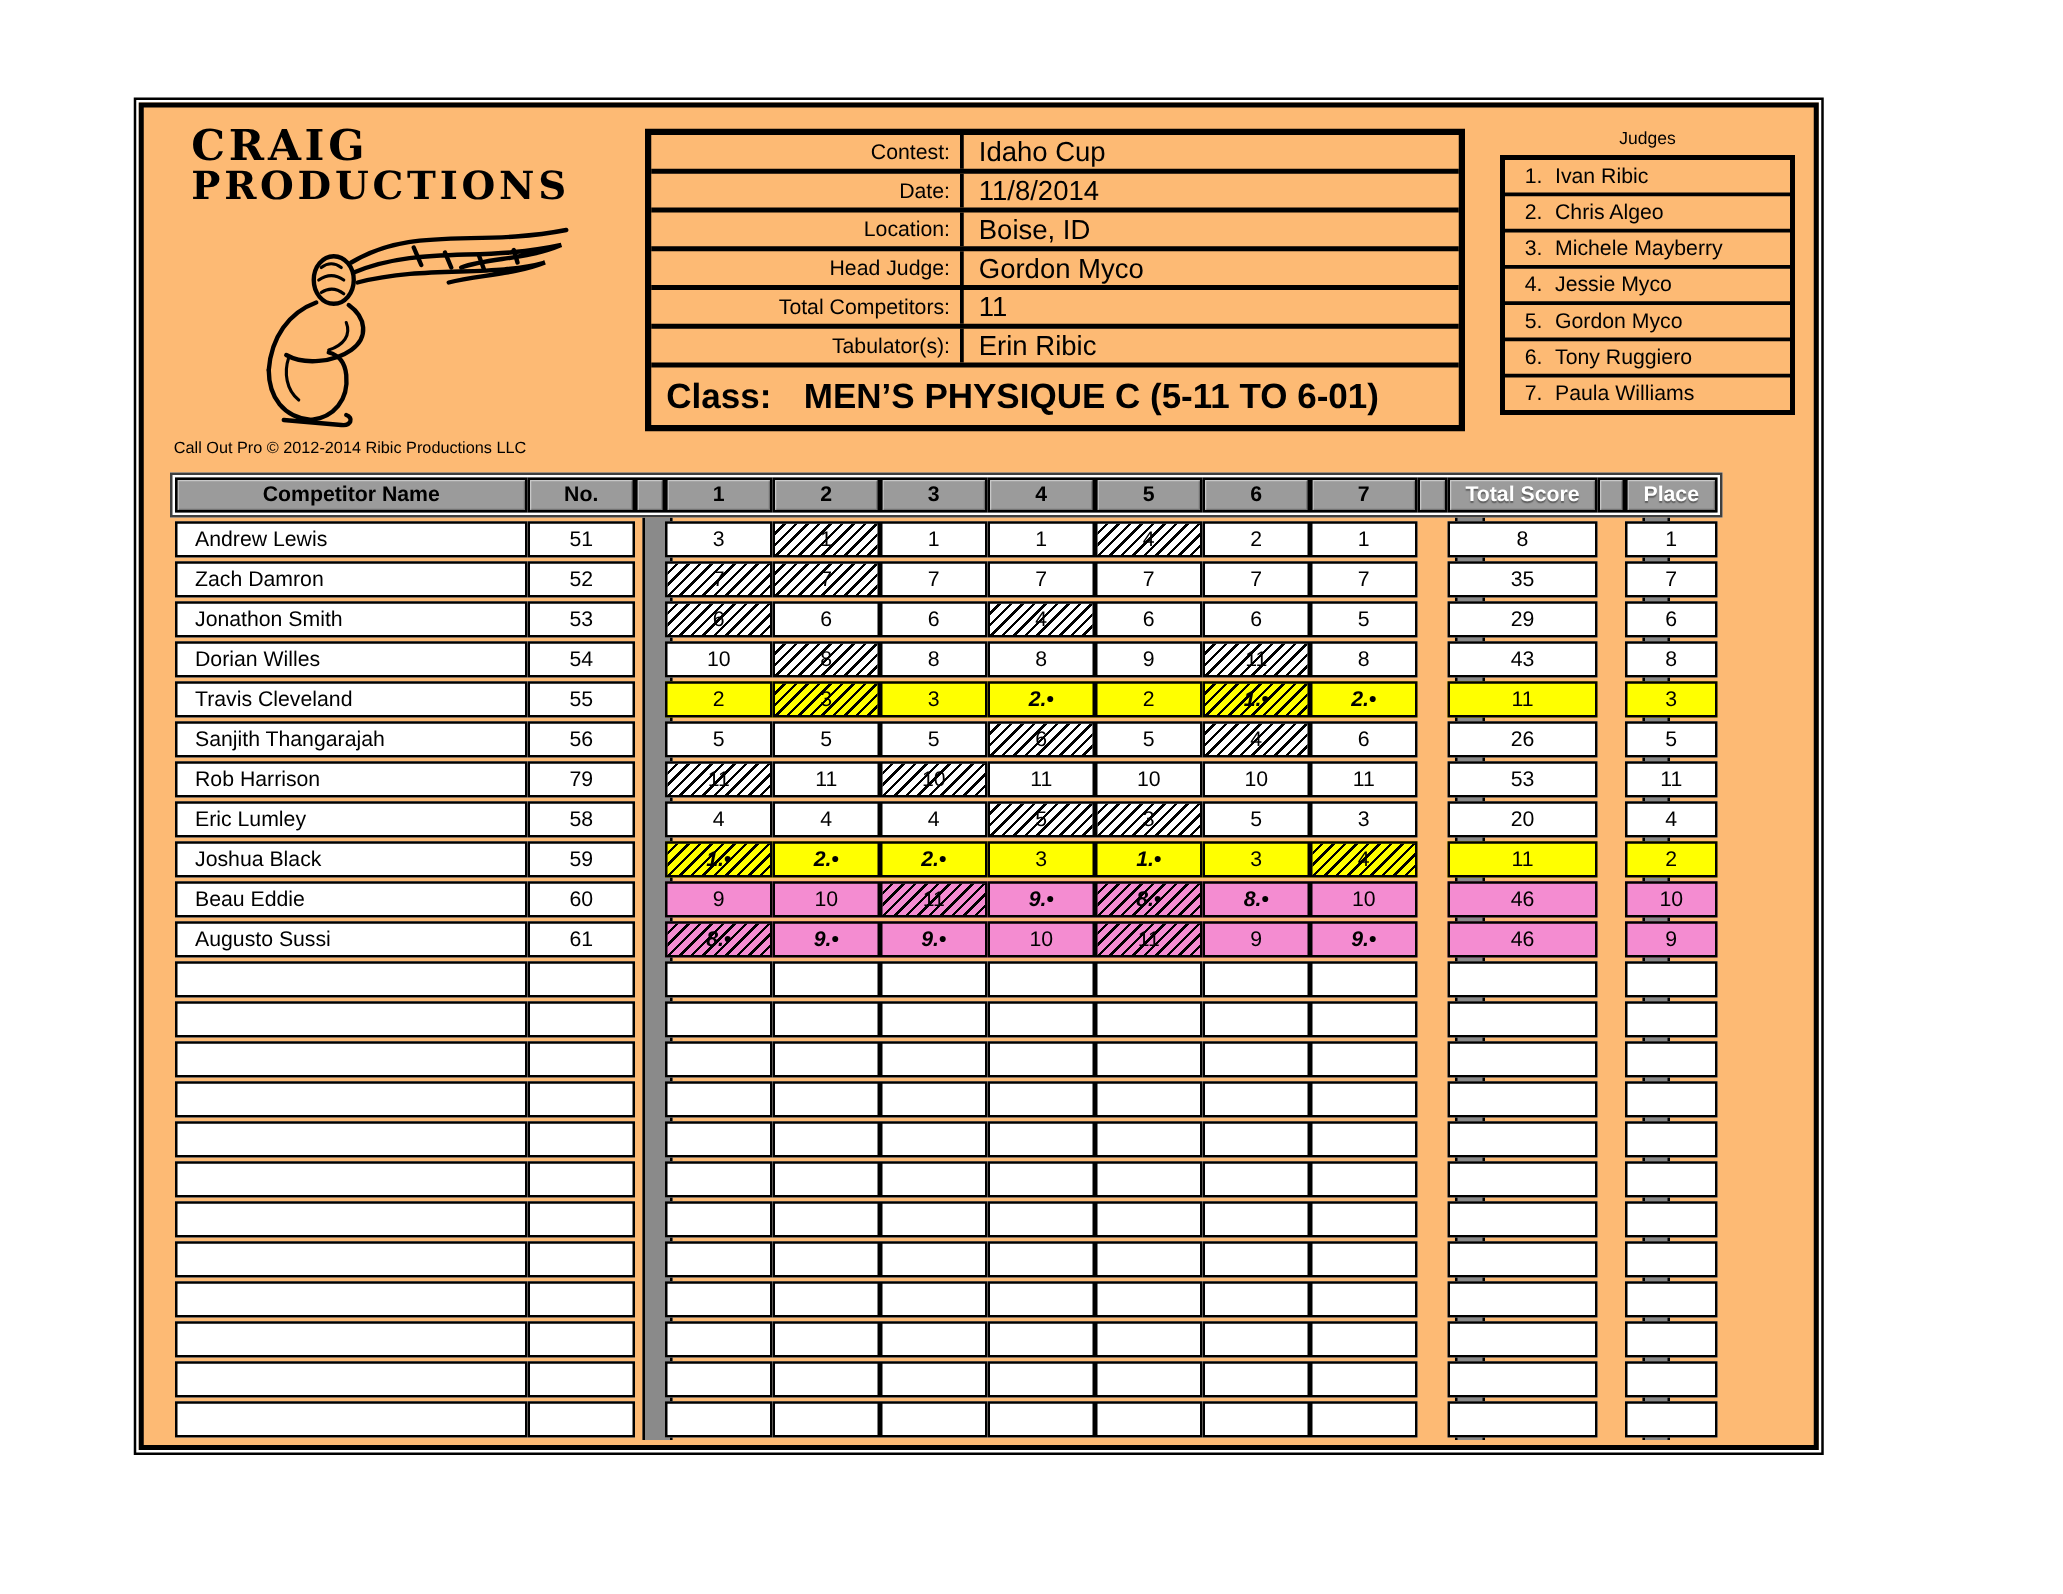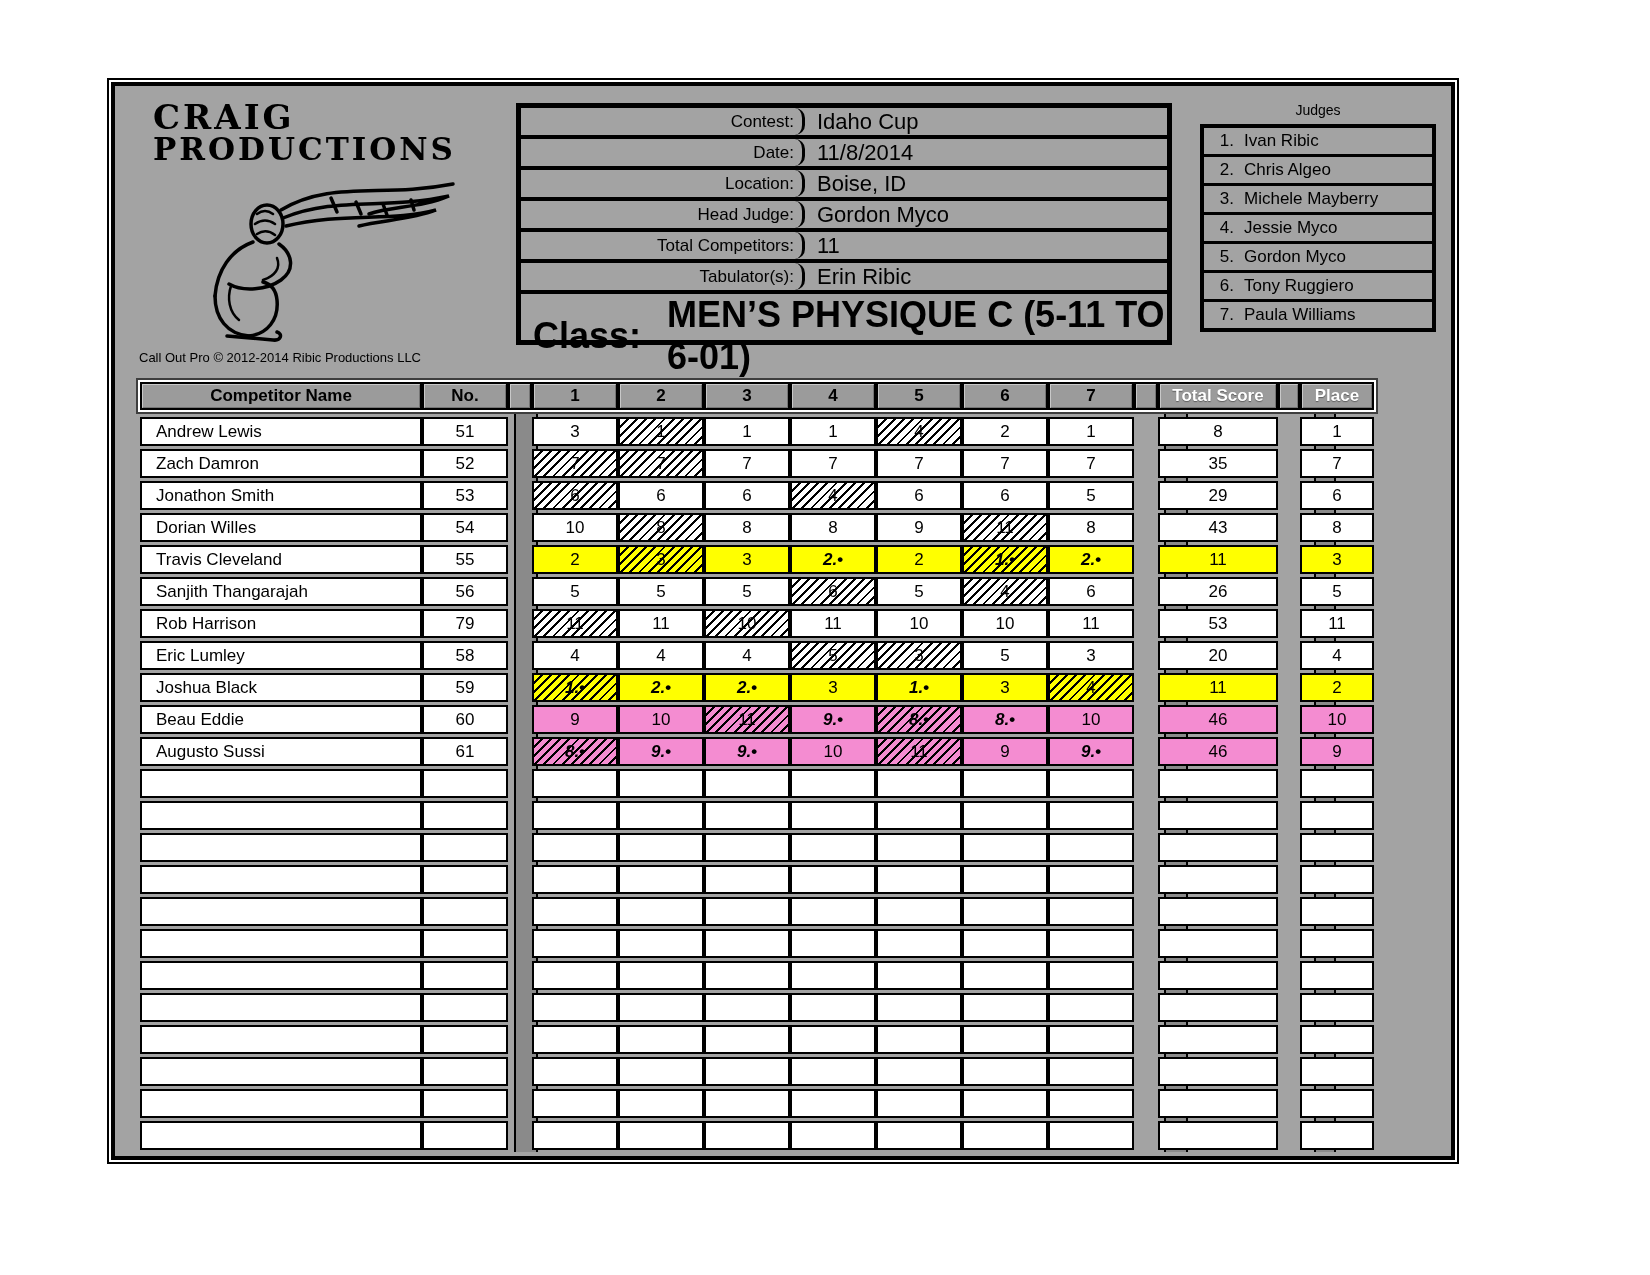--- a/index.html
+++ b/index.html
@@ -1,38 +1,38 @@
 <!DOCTYPE html>
 <html style="--header-gray: #9b9b9b; --spacer-gray: #8a8a8a; --yellow: #ffff00; --pink: #f48cd1;"><head>
 <meta charset="utf-8">
 <style>
   html,body{margin:0;padding:0;background:#fff;}
   body{width:1650px;height:1275px;position:relative;overflow:hidden;
        font-family:"Liberation Sans",sans-serif;color:#000;}
   .frame-outer{position:absolute;left:107px;top:78px;width:1352px;height:1086px;
        border:2px solid #000;box-sizing:border-box;padding:2px;}
   .frame-inner{width:100%;height:100%;border:4px solid #000;box-sizing:border-box;
-       position:relative;background:#a3a3a3;}
+       position:relative;background:#fdba74;}
 
   
   .logo-text{position:absolute;left:38px;top:14px;line-height:1.0;
        font-family:"DejaVu Serif",serif;font-weight:900;letter-spacing:3px;}
   .logo-line1{font-size:34px;}
   .logo-line2{font-size:31px;}
   .logo-fig{position:absolute;left:16px;top:72px;}
   .copyright{position:absolute;left:24px;top:264px;font-size:13px;}
 
   
   .contest-box{position:absolute;left:401px;top:17px;width:656px;height:242px;
        border:5px solid #000;box-sizing:border-box;display:flex;flex-direction:column;}
   .info-row{display:flex;height:27px;border-bottom:4px solid #000;flex:none;}
-  .info-label{width:284px;border-right:3px solid #000;text-align:right;
-       padding-right:8px;font-size:17px;line-height:27px;box-sizing:border-box;border-radius:10px;}
+  .info-label{width:250px;border-right:3px solid #000;text-align:right;
+       padding-right:8px;font-size:17px;line-height:27px;box-sizing:border-box;}
   .info-value{flex:1;padding-left:12px;font-size:22px;line-height:27px;}
-  .class-row{flex:1;display:flex;align-items:center;font-weight:bold;font-size:36px;
+  .class-row{flex:1;display:flex;align-items:center;font-weight:bold;font-size:28px;
        padding-left:12px;}
   .class-value{margin-left:26px;}
 
   
   .judges-block{position:absolute;left:1085px;top:16px;width:236px;}
   .judges-title{text-align:center;font-size:14px;margin-bottom:6px;}
   .judges-box{border:4px solid #000;}
   .judge-row{height:26px;border-bottom:3px solid #000;font-size:17px;line-height:26px;
        display:flex;}
   .judge-row:last-child{border-bottom:none;}

